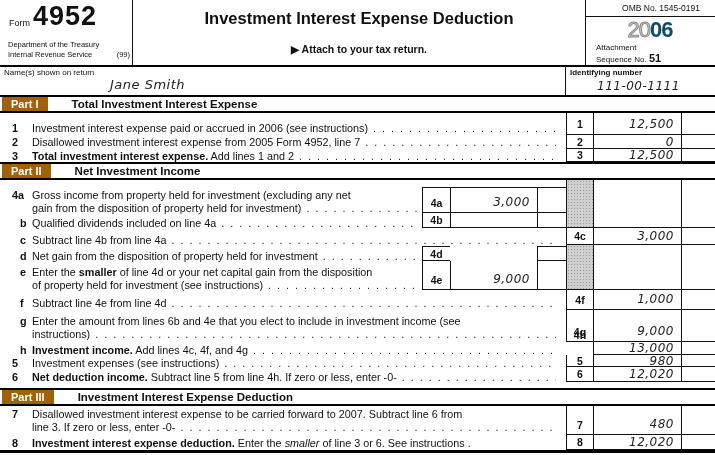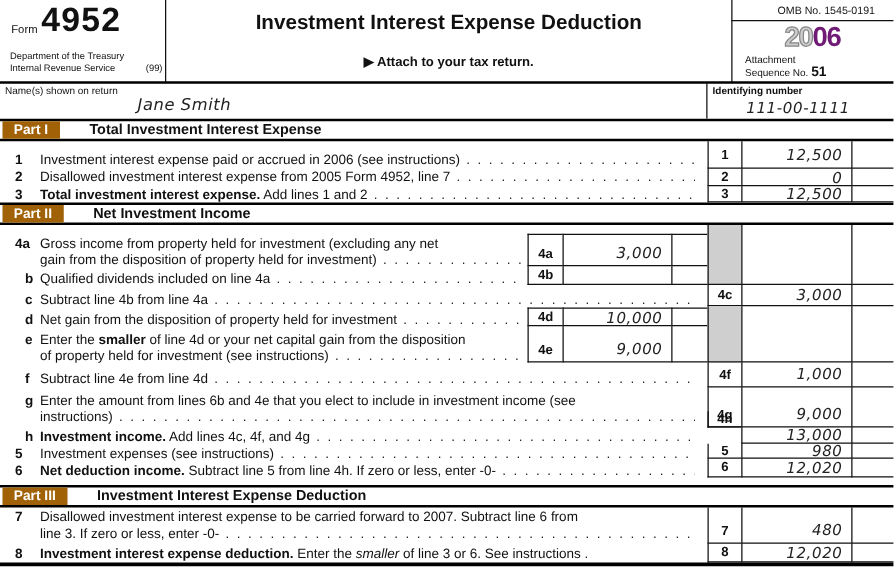--- a/index.html
+++ b/index.html
@@ -31,22 +31,22 @@
     padding:0 9px;margin-left:2px;flex:none;}
   .part-title{font-weight:bold;font-size:11.5px;margin-left:24px;}
   
   .hdr-small{font-size:7.5px;}
   .form-word{position:absolute;left:9px;top:18px;font-size:9px;}
   .form-number{position:absolute;left:33px;top:1px;font-size:27px;font-weight:bold;letter-spacing:1px;}
   .main-title{position:absolute;left:133px;top:9px;width:452px;text-align:center;font-size:16.5px;font-weight:bold;}
   .attach-line{position:absolute;left:133px;top:43px;width:452px;text-align:center;font-size:10.5px;font-weight:bold;}
   .omb{position:absolute;left:585px;top:3px;width:152px;text-align:center;font-size:8.5px;}
   .year{position:absolute;left:585px;top:17px;width:130px;text-align:center;}
-  .yr20{font-size:22px;font-weight:bold;color:#ccc;-webkit-text-stroke:1px #888;letter-spacing:-1px;}
-  .yr06{font-size:22px;font-weight:bold;color:#701a75;letter-spacing:-1px;}
+  .yr20{font-size:22px;font-weight:normal;color:#ccc;-webkit-text-stroke:1px #888;letter-spacing:-1px;}
+  .yr06{font-size:22px;font-weight:bold;color:#0c4a6e;letter-spacing:-1px;}
   .att1{position:absolute;left:596px;top:43px;font-size:8px;}
   .att2{position:absolute;left:596px;top:52px;font-size:8px;}
   .seq51{font-size:11px;font-weight:bold;}
   .lbl8{font-size:8px;}
 </style>
 </head>
 <body>
 
 <div class="form-page">
 
@@ -189,23 +189,20 @@
       <span class="hand">3,000</span>
     </div>
   <div class="cell bt" style="left:537px;top:187px;width:29px;height:26px"></div>
   <div class="cell num-cell" style="left:422px;top:213px;width:28px;height:15px">4b</div>
   <div class="cell val-cell" style="left:450px;top:213px;width:87px;height:15px">
       <span class="hand"></span>
     </div>
   <div class="cell" style="left:537px;top:213px;width:29px;height:15px"></div>
 
   <div class="cell bt num-cell" style="left:422px;top:246px;width:28px;height:15px">4d</div>
-  <div class="cell bt val-cell" style="left:450px;top:246px;width:87px;height:15px">
-      <span class="hand">10,000</span>
-    </div>
   <div class="cell bt" style="left:537px;top:246px;width:29px;height:15px"></div>
   <div class="cell num-cell b-al" style="left:422px;top:261px;width:28px;height:29px">4e</div>
   <div class="cell val-cell b-al" style="left:450px;top:261px;width:87px;height:29px">
       <span class="hand">9,000</span>
     </div>
   <div class="cell" style="left:537px;top:261px;width:29px;height:29px"></div>
 
   <div class="cell shade" style="left:566px;top:180px;width:27px;height:48px"></div>
   <div class="cell" style="left:593px;top:180px;width:88px;height:48px"></div>
   <div class="cell" style="left:681px;top:180px;width:34px;height:48px"></div>

